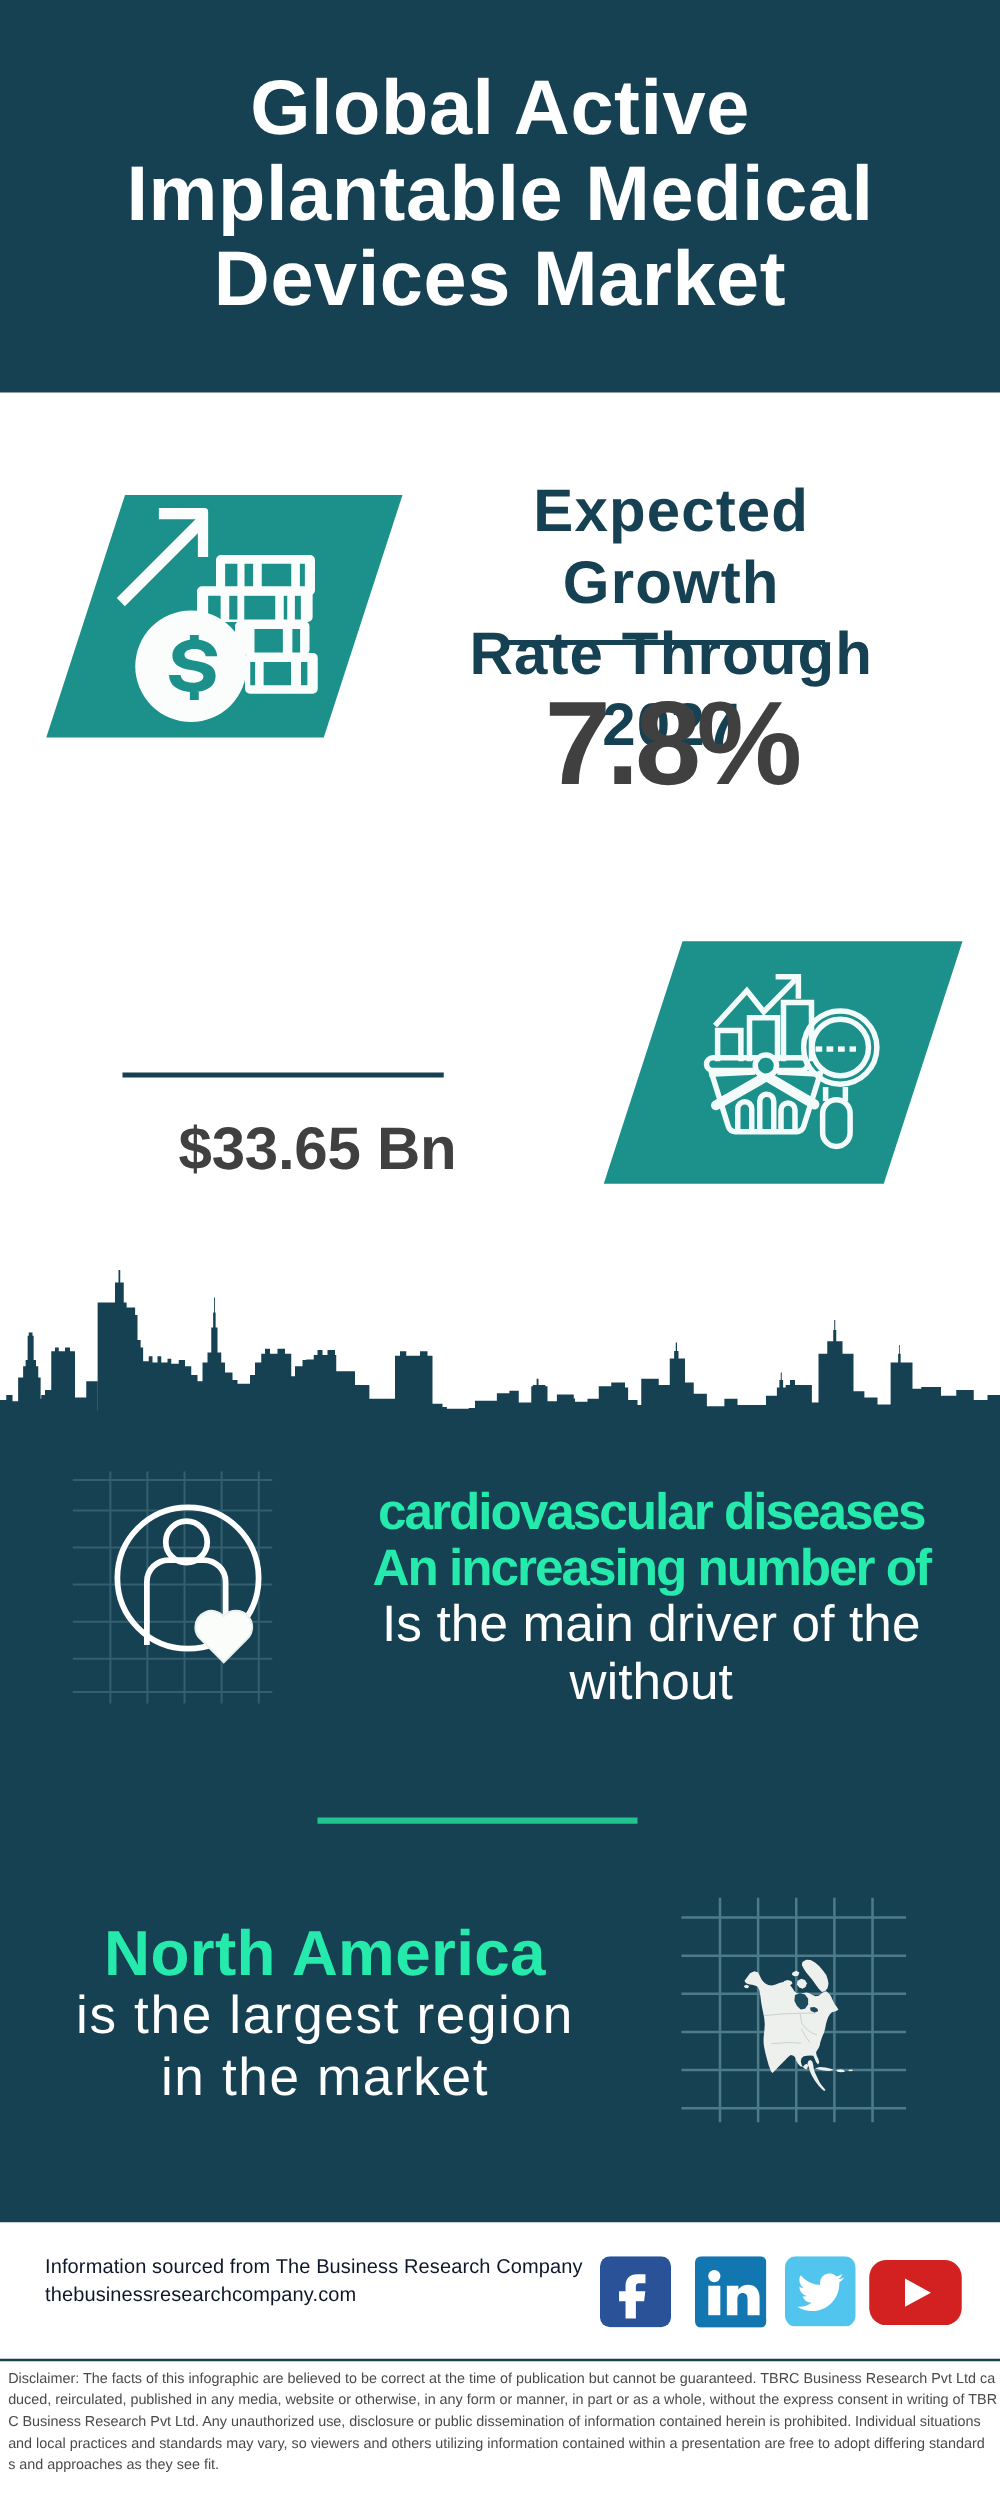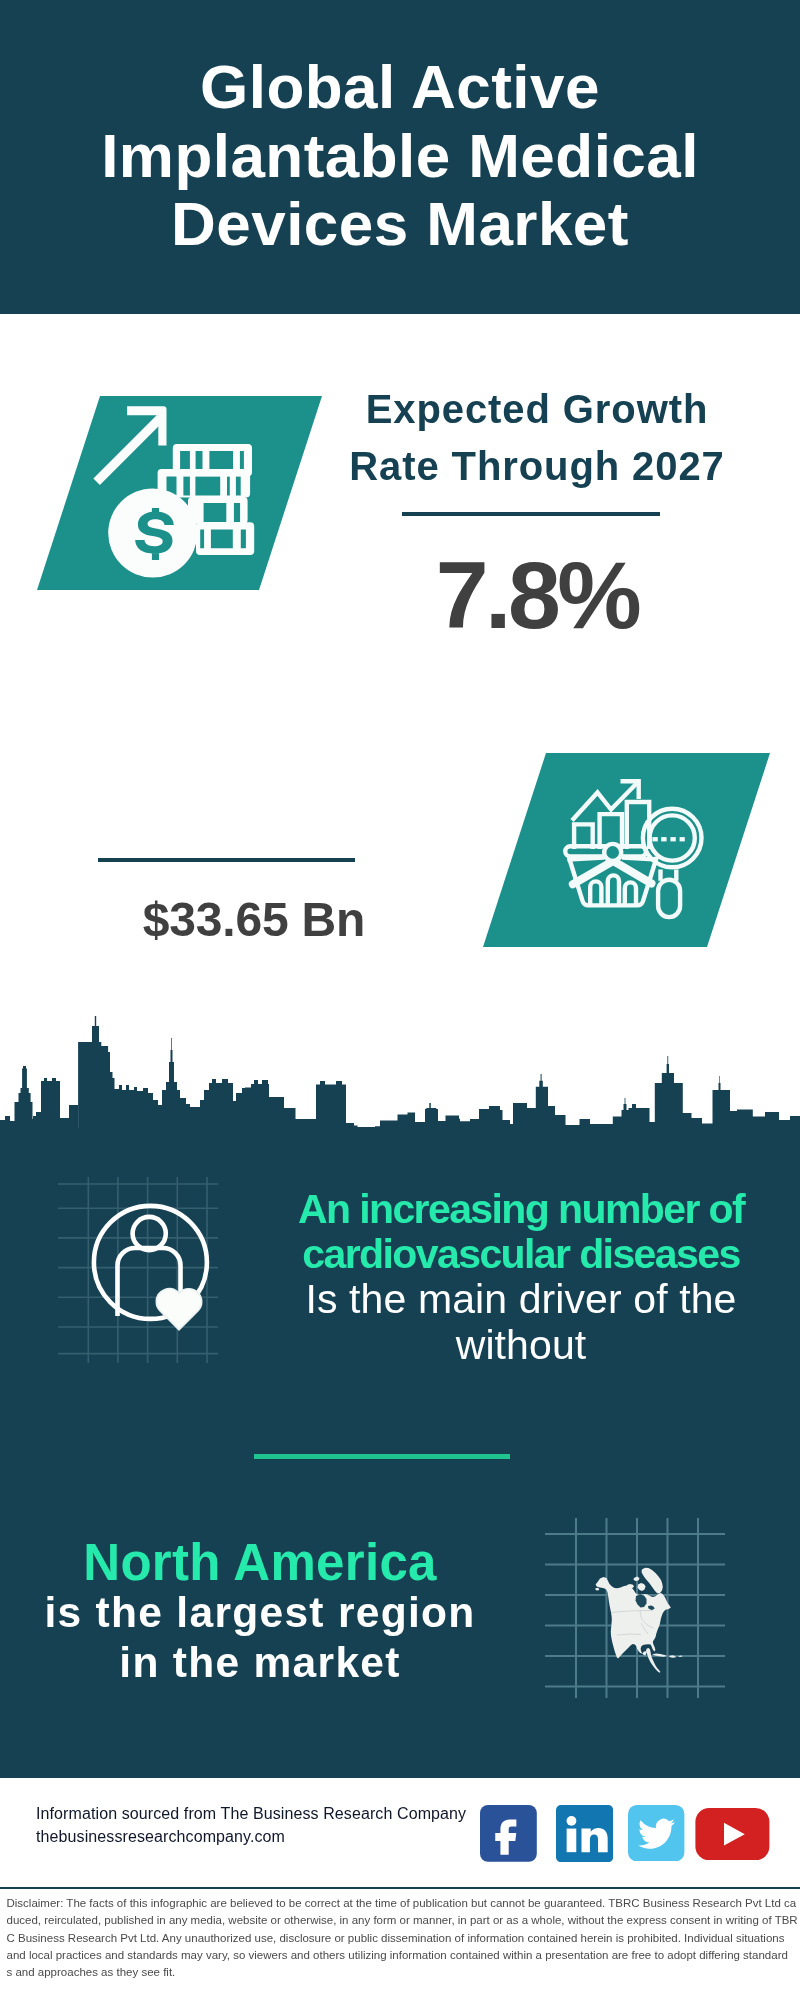--- a/index.html
+++ b/index.html
@@ -9,39 +9,39 @@
 
   
   .hdr{position:absolute;left:0;top:0;width:800px;height:314px;background:#164153;}
   .hdr-title{position:absolute;left:0;top:53px;width:800px;color:#ffffff;
              font-size:62px;font-weight:700;text-align:center;line-height:68.5px;
              letter-spacing:0.45px;}
 
   .para{position:absolute;}
   .para svg{position:absolute;left:0;top:0;overflow:visible;}
 
-  .stat-head{position:absolute;color:#164153;font-size:40px;font-weight:700;
+  .stat-head{position:absolute;color:#164153;font-size:48px;font-weight:700;
              text-align:center;line-height:57px;letter-spacing:0.9px;}
   .rule{position:absolute;height:3px;background:#164153;}
   .stat-val{position:absolute;color:#404040;font-weight:700;text-align:center;}
 
   
   .skyline{position:absolute;left:0;top:1005px;width:800px;height:160px;}
 
   
   .dark{position:absolute;left:0;top:1128px;width:800px;height:650px;background:#164153;}
 
   .green{color:#26e9ac;}
   .wtext{color:#ffffff;}
 
   .blk-text{position:absolute;text-align:center;}
   .hl{font-size:41px;font-weight:700;letter-spacing:-1.6px;line-height:45px;}
   .rg{font-size:41px;font-weight:400;letter-spacing:0.1px;line-height:45.5px;}
   .hl2{font-size:51px;font-weight:700;letter-spacing:0.3px;line-height:50px;}
-  .rg2{font-size:42.5px;font-weight:700;letter-spacing:1.3px;line-height:50px;}
+  .rg2{font-size:42.5px;font-weight:400;letter-spacing:1.3px;line-height:50px;}
   .gridicon{position:absolute;overflow:hidden;}
   .divider{position:absolute;height:4px;background:#1fc48f;}
 
   
   .foot{position:absolute;left:0;top:1778px;width:800px;height:222px;background:#fff;}
   .src{position:absolute;left:36px;top:24px;color:#0f172a;font-size:16px;letter-spacing:0.1px;line-height:23px;}
   .sicon{position:absolute;}
   .hline{position:absolute;left:0;top:109px;width:800px;height:2px;background:#164153;}
   .disc{position:absolute;left:6.5px;top:117px;width:790px;color:#4a4a4a;font-size:11.5px;
         line-height:17.3px;white-space:nowrap;}
@@ -167,22 +167,22 @@
     </g>
     <g fill="none" stroke="#ffffff" stroke-width="4.6">
       <circle cx="92.4" cy="85.4" r="56.5"></circle>
       <circle cx="91.2" cy="56.5" r="16.6"></circle>
       <path d="M59.5,139 V88.5 a17.5,17.5 0 0 1 17.5,-17.5 h28 a17.5,17.5 0 0 1 17.5,17.5 v33" stroke-linecap="butt"></path>
     </g>
     <path d="M120.5,115.5 a13,13 0 0 0 -22.2,9.2 a12.9,12.9 0 0 0 3.8,9.2 l18.9,19 l18.9,-19 a13,13 0 1 0 -18.4,-18.4 l-0.5,0.5 Z" fill="#fbfdfb" stroke="#e8f1ef" stroke-width="1.6"></path>
   </svg>
 
   <div class="blk-text" style="left:281px;top:1187px;width:480px;">
+    <div class="green hl">cardiovascular diseases</div>
     <div class="green hl">An increasing number of</div>
-    <div class="green hl">cardiovascular diseases</div>
     <div class="wtext rg">Is the main driver of the</div>
     <div class="wtext rg">without</div>
   </div>
 
   <div class="divider" style="left:254px;top:1454px;width:256px;height:5px;"></div>
 
   <div class="blk-text" style="left:20px;top:1538px;width:480px;">
     <div class="green hl2">North America</div>
     <div class="wtext rg2">is the largest region</div>
     <div class="wtext rg2">in the market</div>

